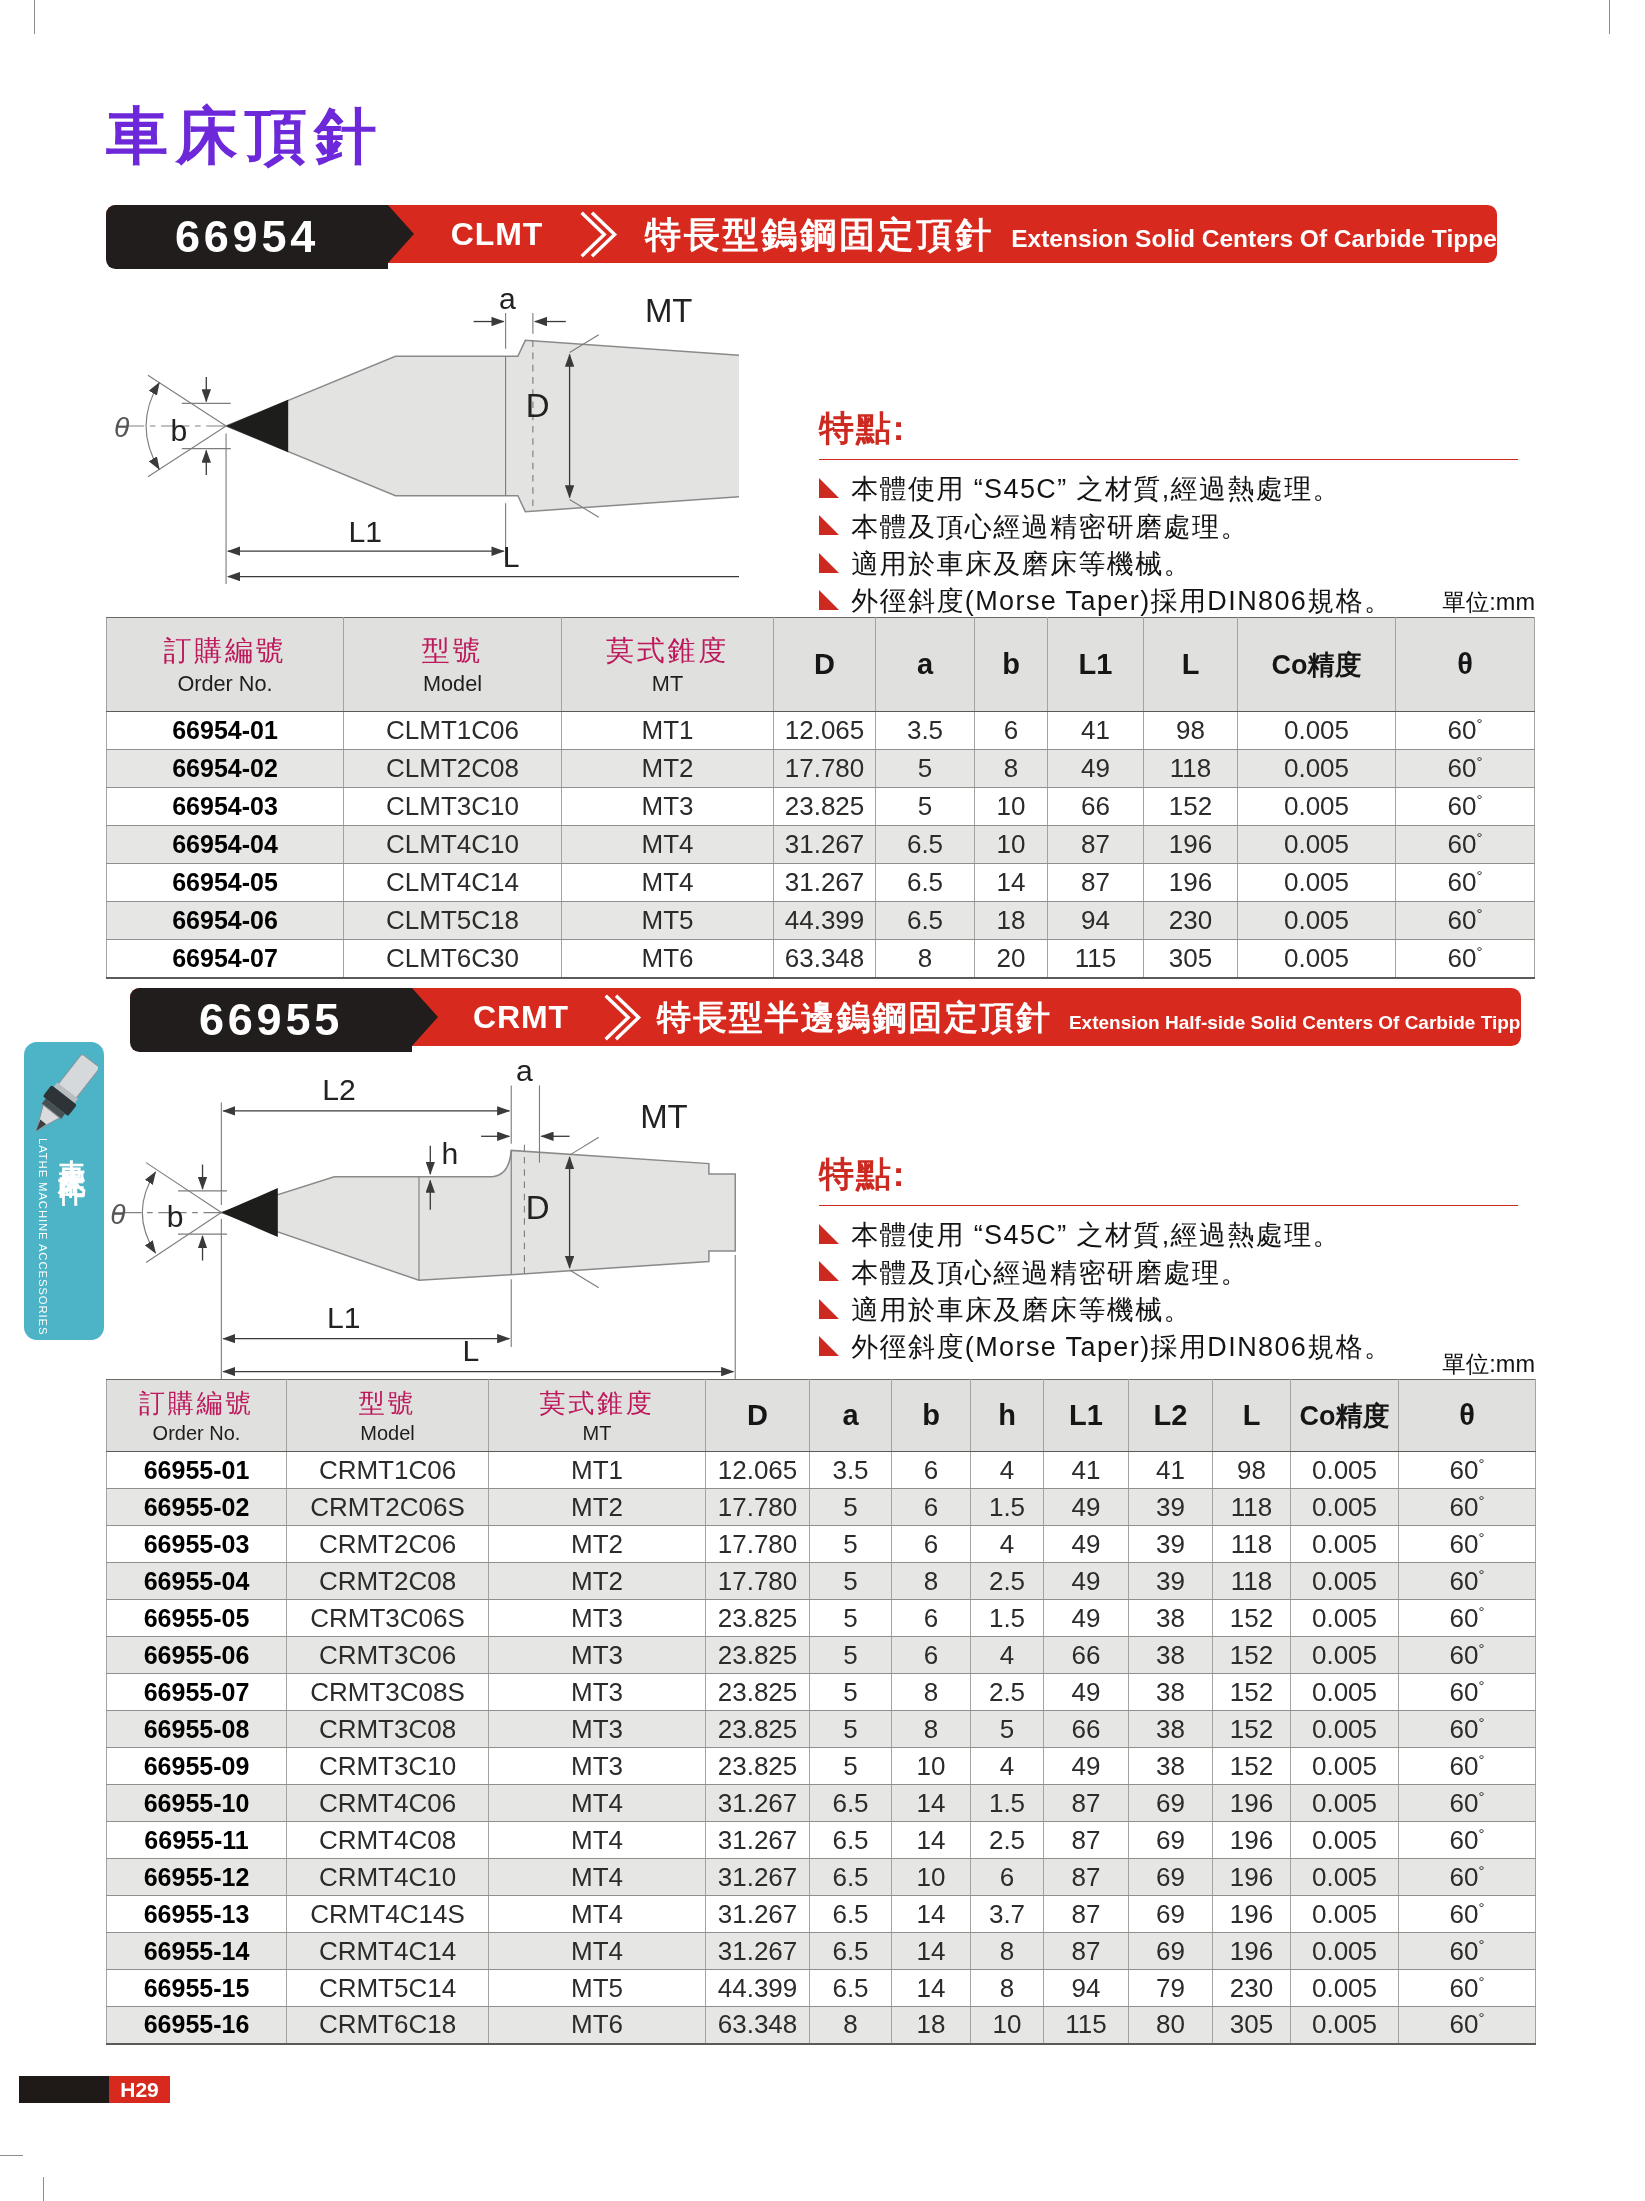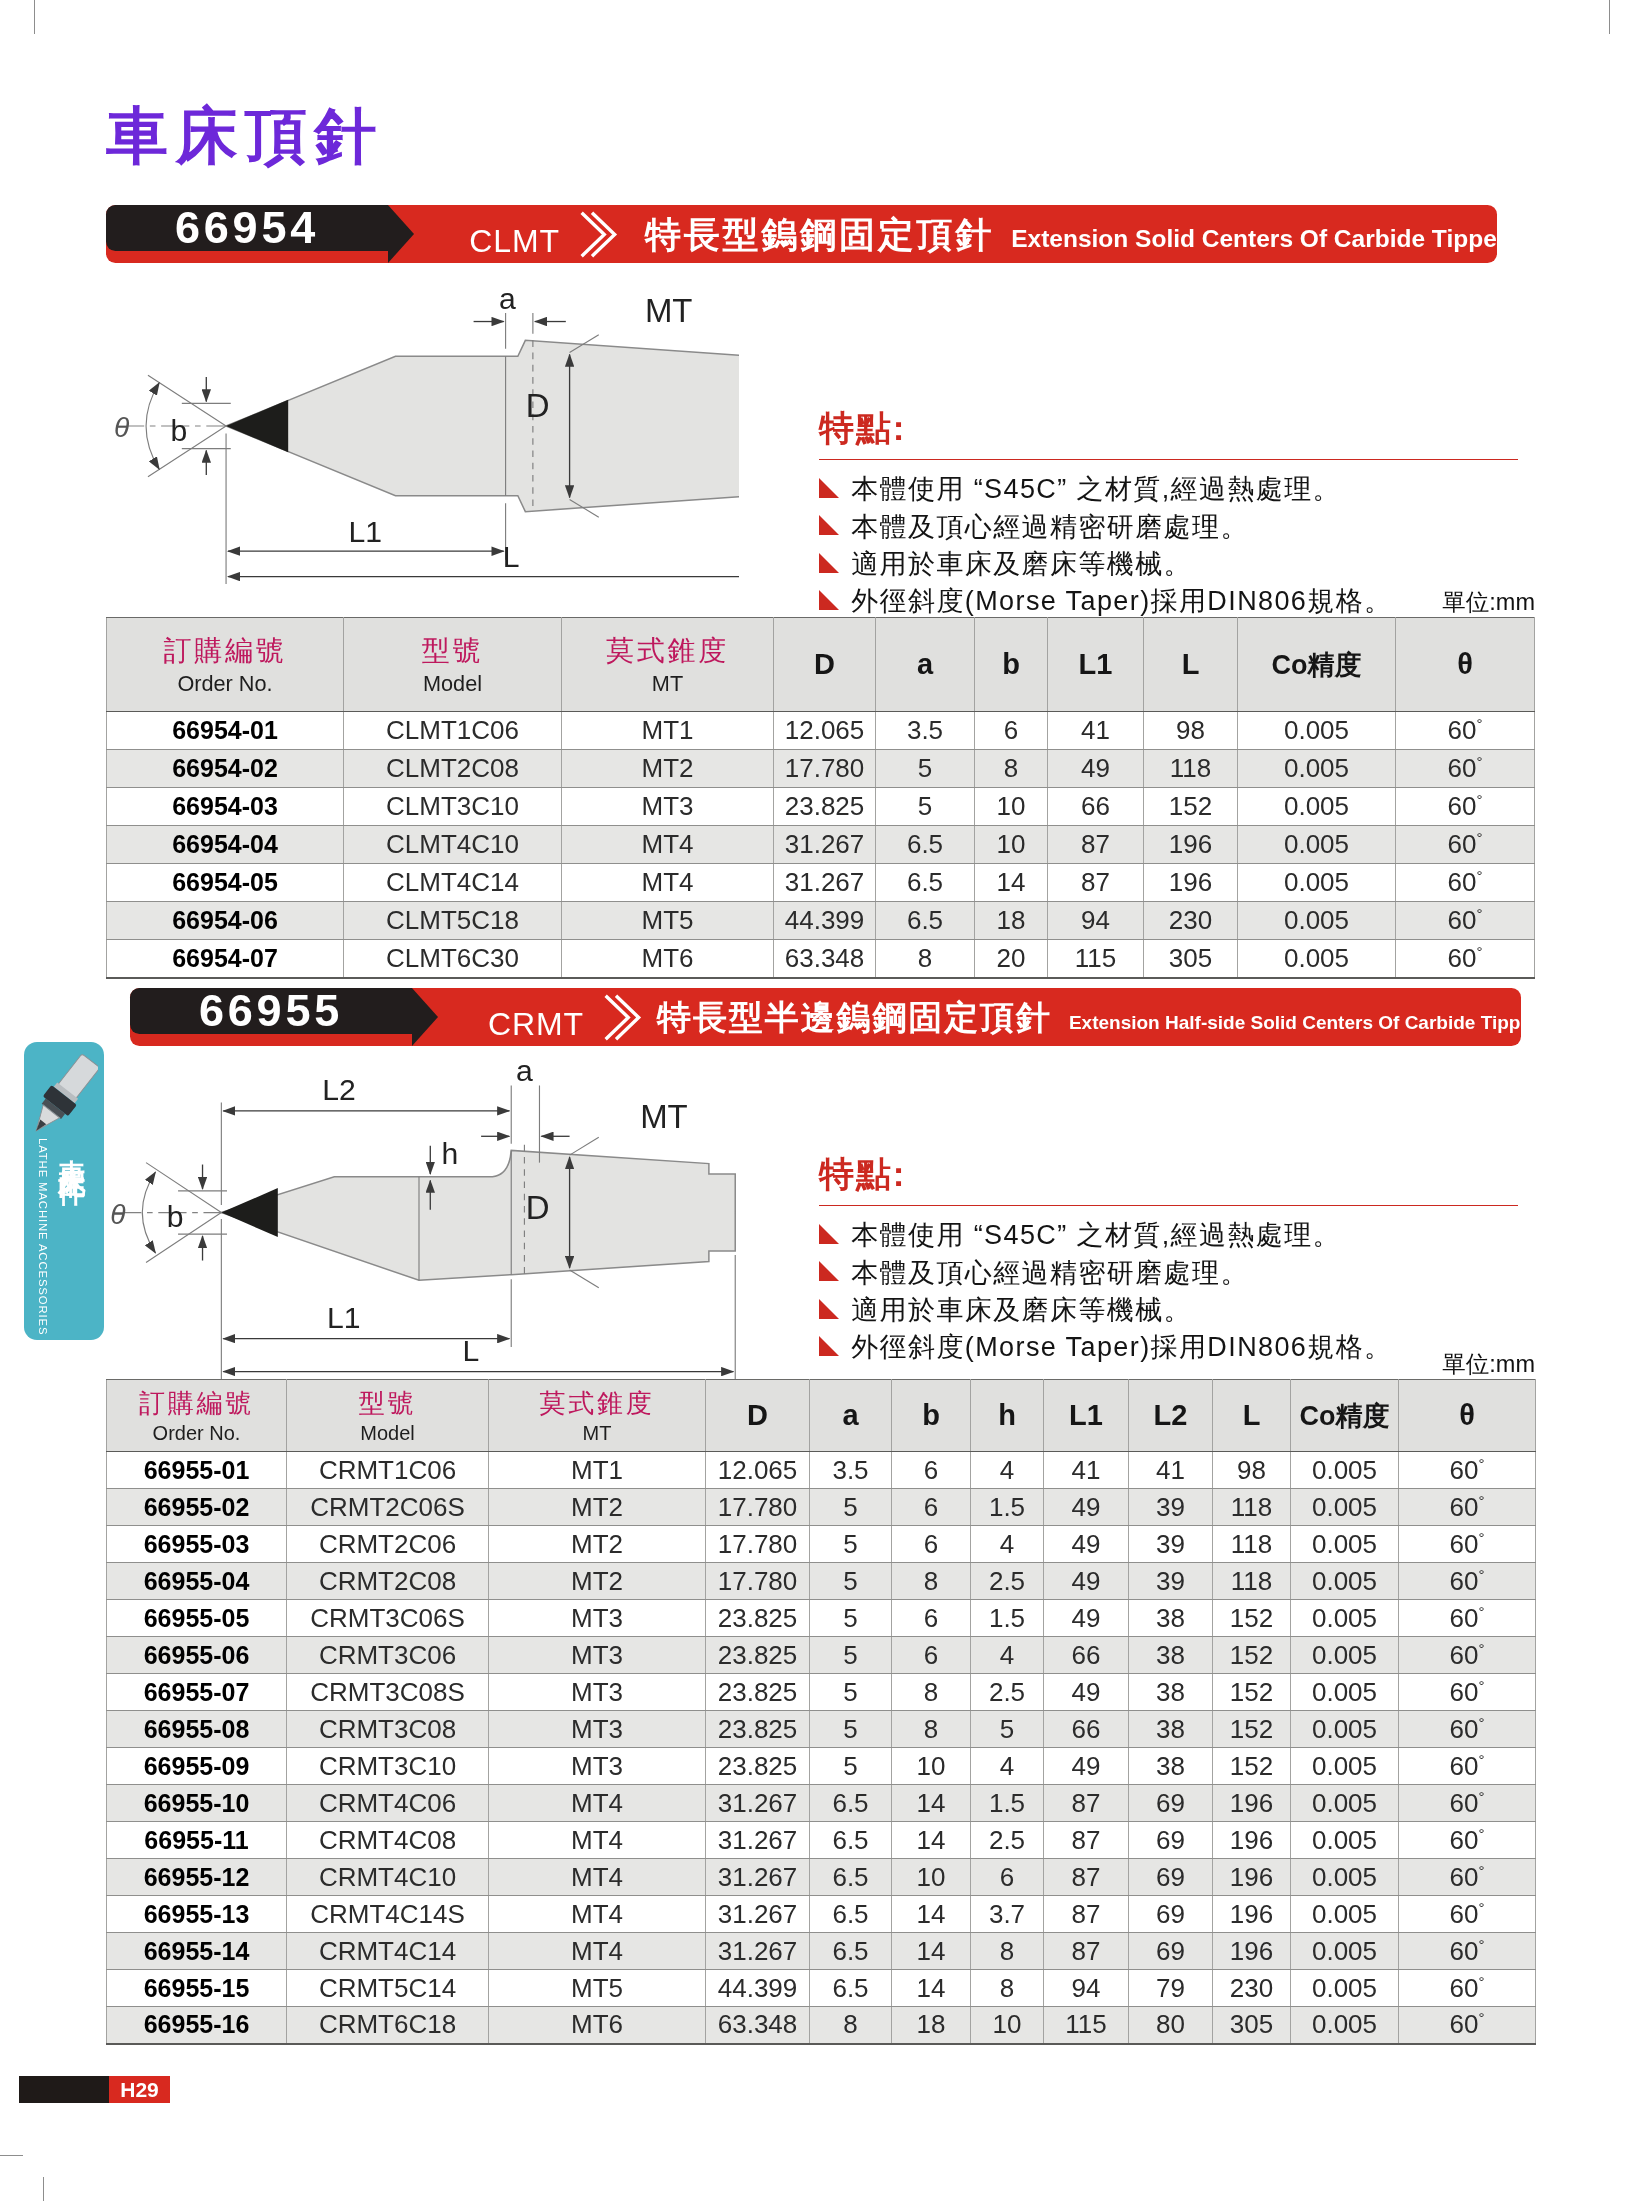--- a/index.html
+++ b/index.html
@@ -10,24 +10,24 @@
   .mark{position:absolute;background:#8d8d8d;}
 
   
   .title-row{position:absolute;left:106px;top:94px;display:flex;align-items:baseline;gap:28px;white-space:nowrap;}
   .t-zh{font-size:62px;font-weight:700;color:#6d28d9;letter-spacing:7.5px;}
   .t-en{font-size:42px;font-weight:700;color:#8f8f8f;letter-spacing:0.9px;}
 
   
   .banner{position:absolute;left:106px;width:1391px;height:58px;}
   .banner-red{position:absolute;left:0;top:0;right:0;bottom:0;background:#d8291f;border-radius:9.4px;}
-  .banner-black{position:absolute;left:0;top:0;width:282px;height:46px;background:#221d1d;border-radius:9.4px 0 0 9.4px;display:flex;align-items:center;justify-content:center;}
+  .banner-black{position:absolute;left:0;top:0;width:282px;height:64px;background:#221d1d;border-radius:9.4px 0 0 9.4px;display:flex;align-items:center;justify-content:center;}
   .banner-point{position:absolute;left:282px;top:0;width:0;height:0;border-top:29px solid transparent;border-bottom:29px solid transparent;border-left:26px solid #221d1d;}
   .banner-code{font-size:45px;font-weight:700;color:#fff;letter-spacing:3.8px;}
-  .banner-series{position:absolute;left:328px;top:7px;width:126px;line-height:58px;text-align:right;font-size:32px;font-weight:400;color:#fff;letter-spacing:0.9px;}
+  .banner-series{position:absolute;left:328px;top:0;width:126px;line-height:58px;text-align:center;font-size:32px;font-weight:700;color:#fff;letter-spacing:0.9px;}
   .banner-chev{position:absolute;left:470px;top:2.8px;}
   .banner-titles{position:absolute;left:539px;top:0;height:58px;display:flex;align-items:baseline;gap:17px;white-space:nowrap;padding-top:8.5px;box-sizing:border-box;}
   .bt-zh{font-size:36px;font-weight:700;color:#fff;letter-spacing:2.8px;line-height:41px;}
   .bt-en{font-size:24.5px;font-weight:700;color:#fff;}
   .banner.second .banner-titles{left:527px;}
   .banner.second .bt-zh{font-size:34px;letter-spacing:1.9px;}
   .banner.second .bt-en{font-size:19px;}
 
   
   .features{position:absolute;left:819px;width:699px;}

